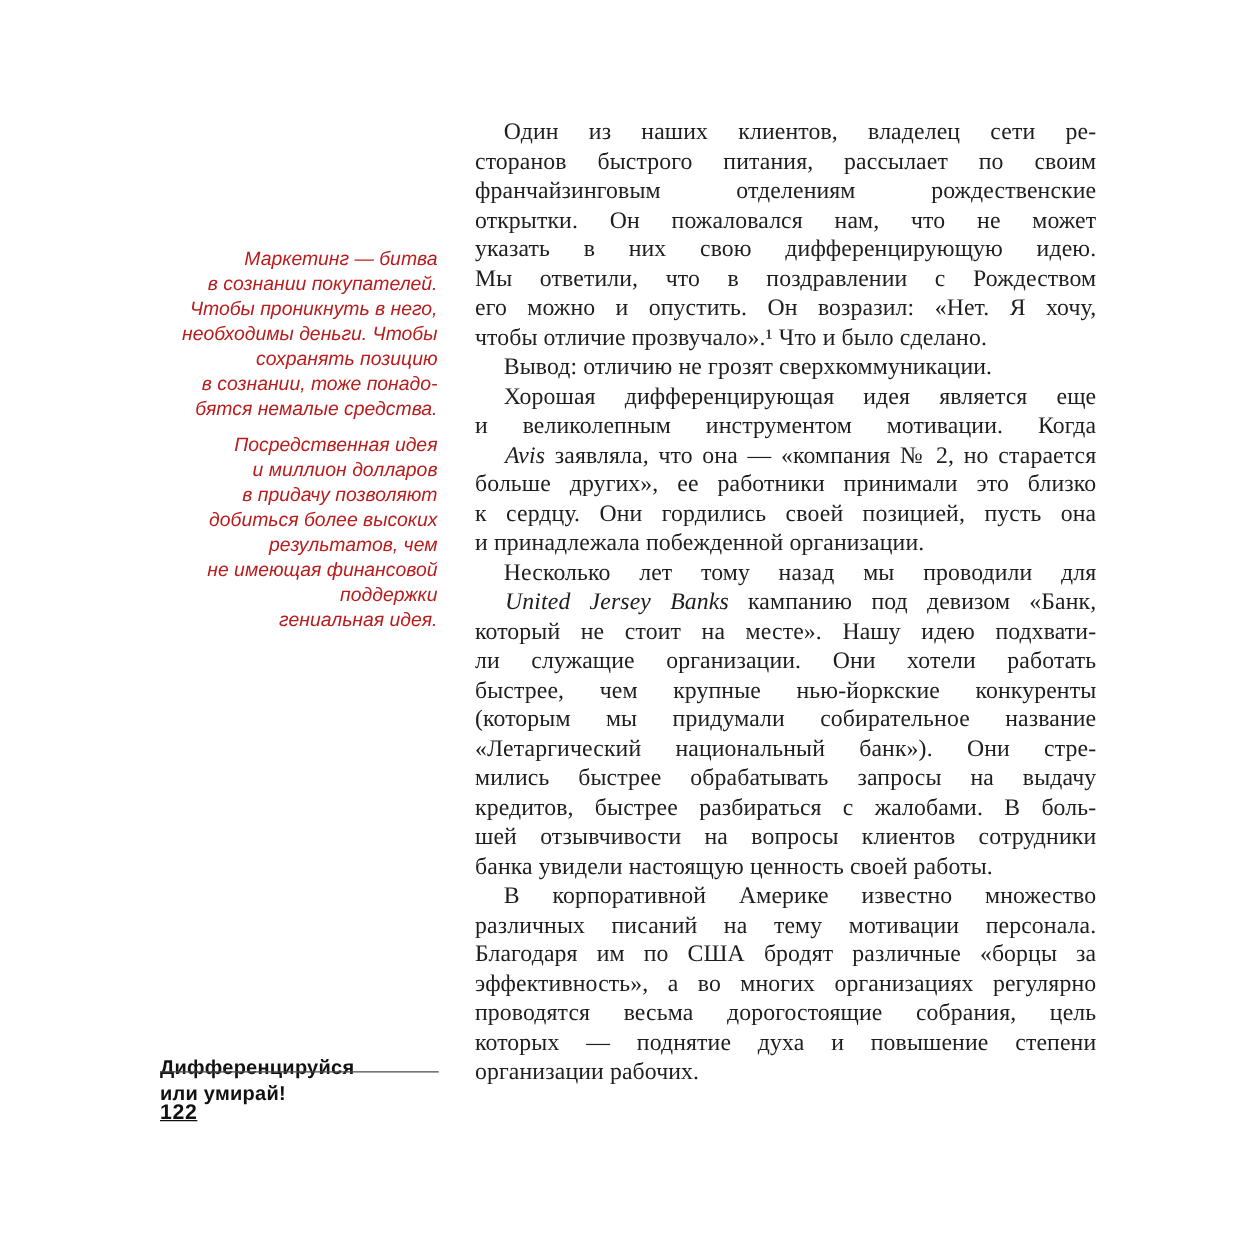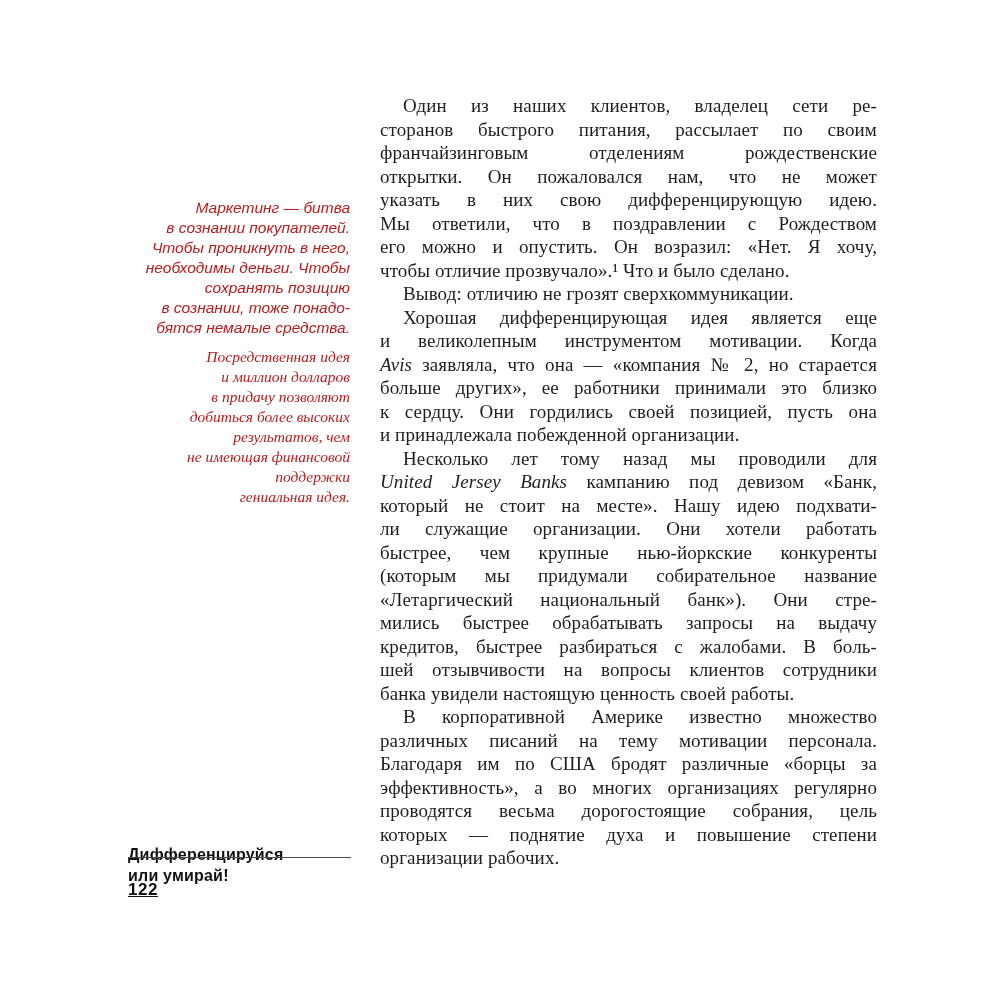--- a/index.html
+++ b/index.html
@@ -37,38 +37,37 @@
     text-align-last: justify;
     white-space: nowrap;
   }
   .main-text .line.last {
     text-align-last: left;
     white-space: normal;
   }
   .main-text .line.indent {
     padding-left: 23px;
   }
-  .main-text sup, .main-text i { font-style: italic; }
+  .main-text sup, .main-text i { font-style: italic; margin-left: 24px; }
 
   
   .margin-note {
     position: absolute;
     left: 128px;
     top: 198px;
     width: 222px;
     text-align: right;
     font-family: "Liberation Sans", sans-serif;
     font-style: italic;
     font-size: 15.5px;
     line-height: 20px;
     color: #b91c1c;
   }
   .margin-note .para + .para {
     margin-top: 9px;
-    font-family: Liberation Serif, serif;
   }
 
   
   .footer-title {
     position: absolute;
     left: 128px;
     top: 808px;
     width: 230px;
     font-family: "Liberation Sans", sans-serif;
     font-weight: bold;

